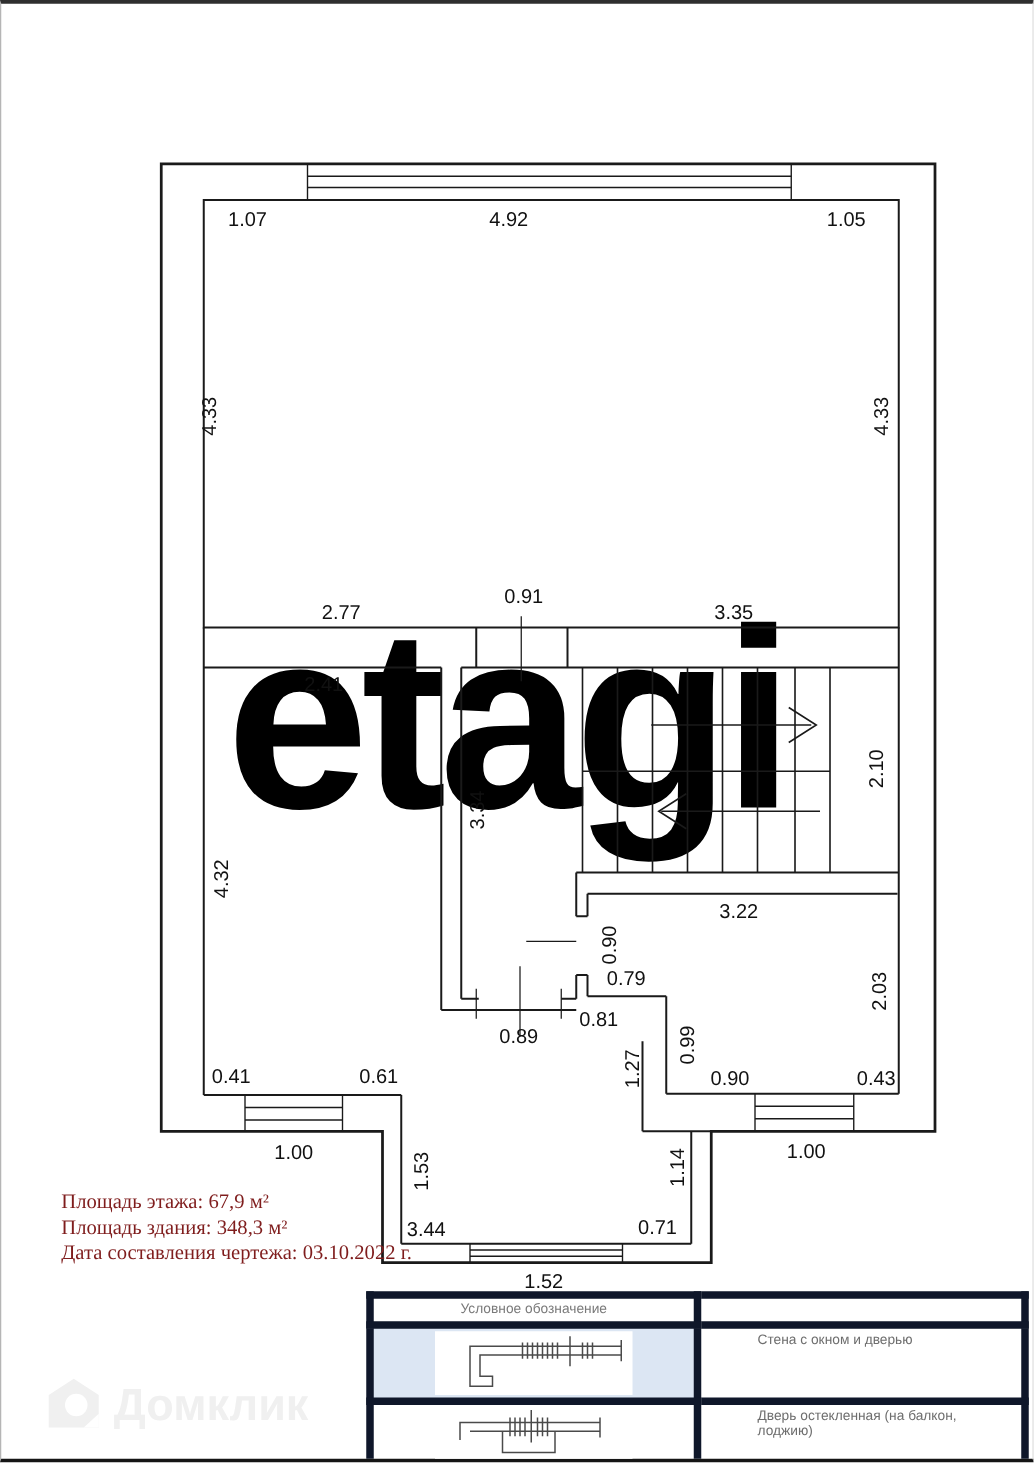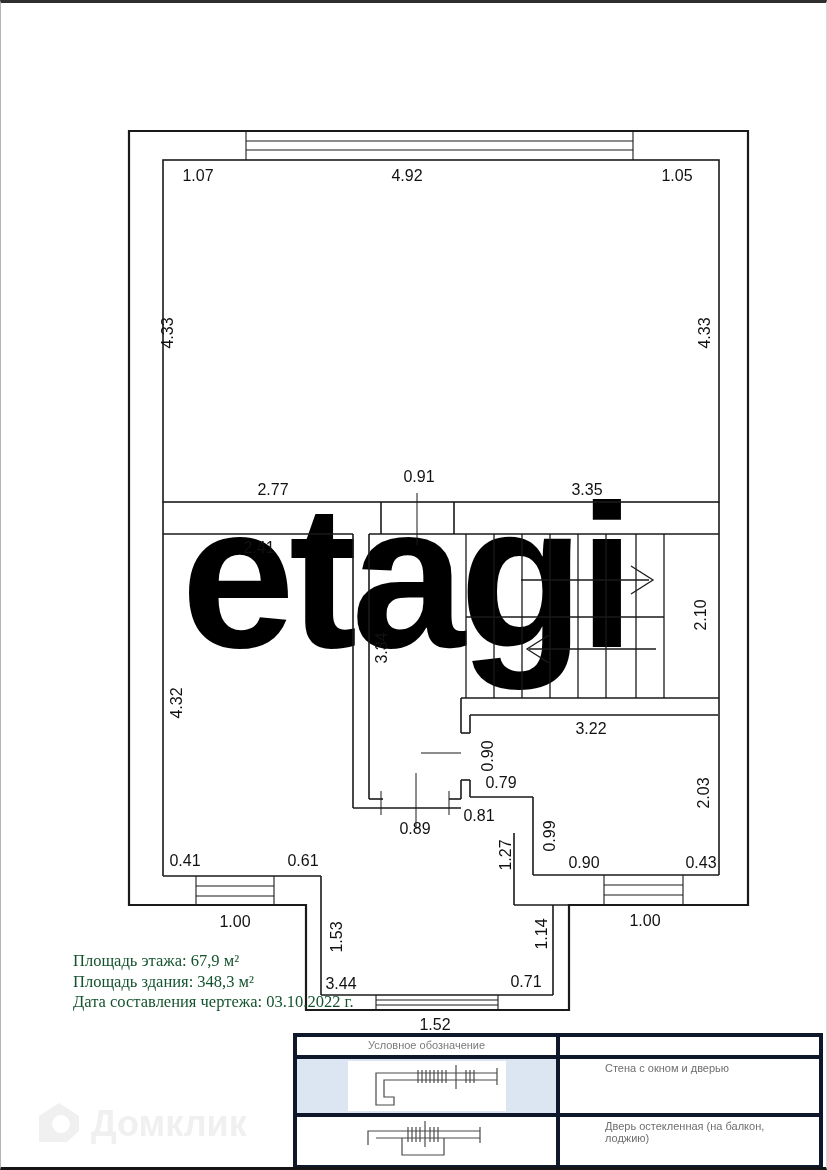--- a/index.html
+++ b/index.html
@@ -30,30 +30,30 @@
   svg.plan{position:absolute;left:0;top:0;z-index:1;}
   .wall-outer{stroke:#1a1a1a;stroke-width:2.2;fill:none;}
   .wall-inner{stroke:#1a1a1a;stroke-width:1.6;fill:none;}
   .stair{stroke:#1a1a1a;stroke-width:1.3;fill:none;}
   .win{stroke:#1a1a1a;stroke-width:1.1;fill:none;}
   .tick{stroke:#1a1a1a;stroke-width:1;fill:none;}
   .dim{font:16px "Liberation Sans",sans-serif;fill:#111;text-anchor:middle;}
   .summary{
     position:absolute;left:48px;top:948px;z-index:2;
     font-family:"Liberation Serif",serif;
-    font-size:16.5px;line-height:20.5px;color:#14532d;margin-left:24px;
+    font-size:16.5px;line-height:20.5px;color:#7f1d1d;
   }
   .legend{
     position:absolute;left:292px;top:1030px;z-index:2;
     width:530px;border-collapse:collapse;
     font-size:11px;color:#6e6e6e;
     table-layout:fixed;
   }
   .legend td,.legend th{
-    border:4px solid #0f172a;
+    border:6px solid #0f172a;
     padding:3px 8px;vertical-align:top;
   }
   .legend th{
     font-weight:normal;color:#7a7a7a;text-align:center;
     height:14px;padding:2px;
   }
   .legend .sym-cell{width:253px;text-align:center;padding:2px;}
   .legend .row-wall .sym-cell{background:#dce6f3;}
   .legend .sym-wrap{display:inline-block;background:#fff;padding:0 4px;}
   .legend .lbl-cell{height:30px;padding-left:45px;}

